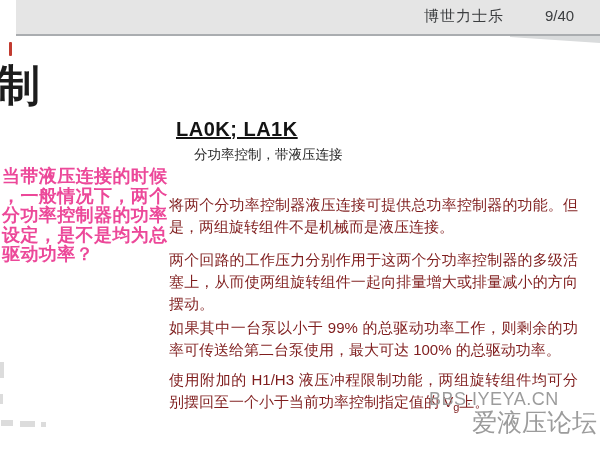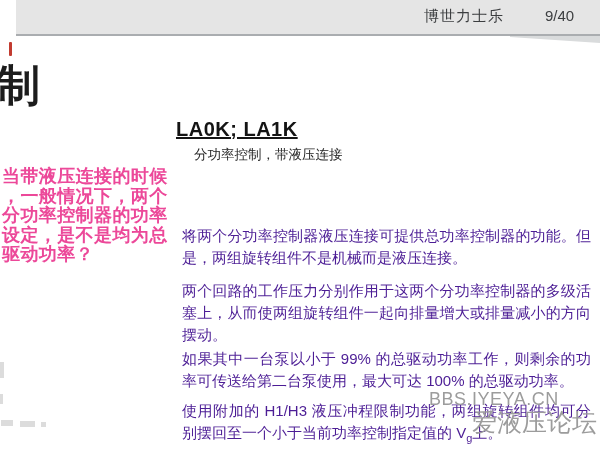--- a/index.html
+++ b/index.html
@@ -85,27 +85,26 @@
   .doc-subtitle {
     position: absolute;
     left: 170px; top: 146px;
     font-size: 13.5px;
     color: #262626;
     margin-left: 24px;
   }
 
   .para {
     position: absolute;
-    left: 182px;
+    left: 169px;
     width: 409px;
     font-size: 15px;
     line-height: 22px;
-    color: #4c1d95;
+    color: #7f1d1d;
     text-align: justify;
-    margin-top: 31px;
   }
   .para-1 { top: 194px; }
   .para-2 { top: 249px; }
   .para-3 { top: 317px; }
   .para-4 { top: 369px; }
   .para sub { font-size: 11px; }
 
   
   .watermark {
     position: absolute;

